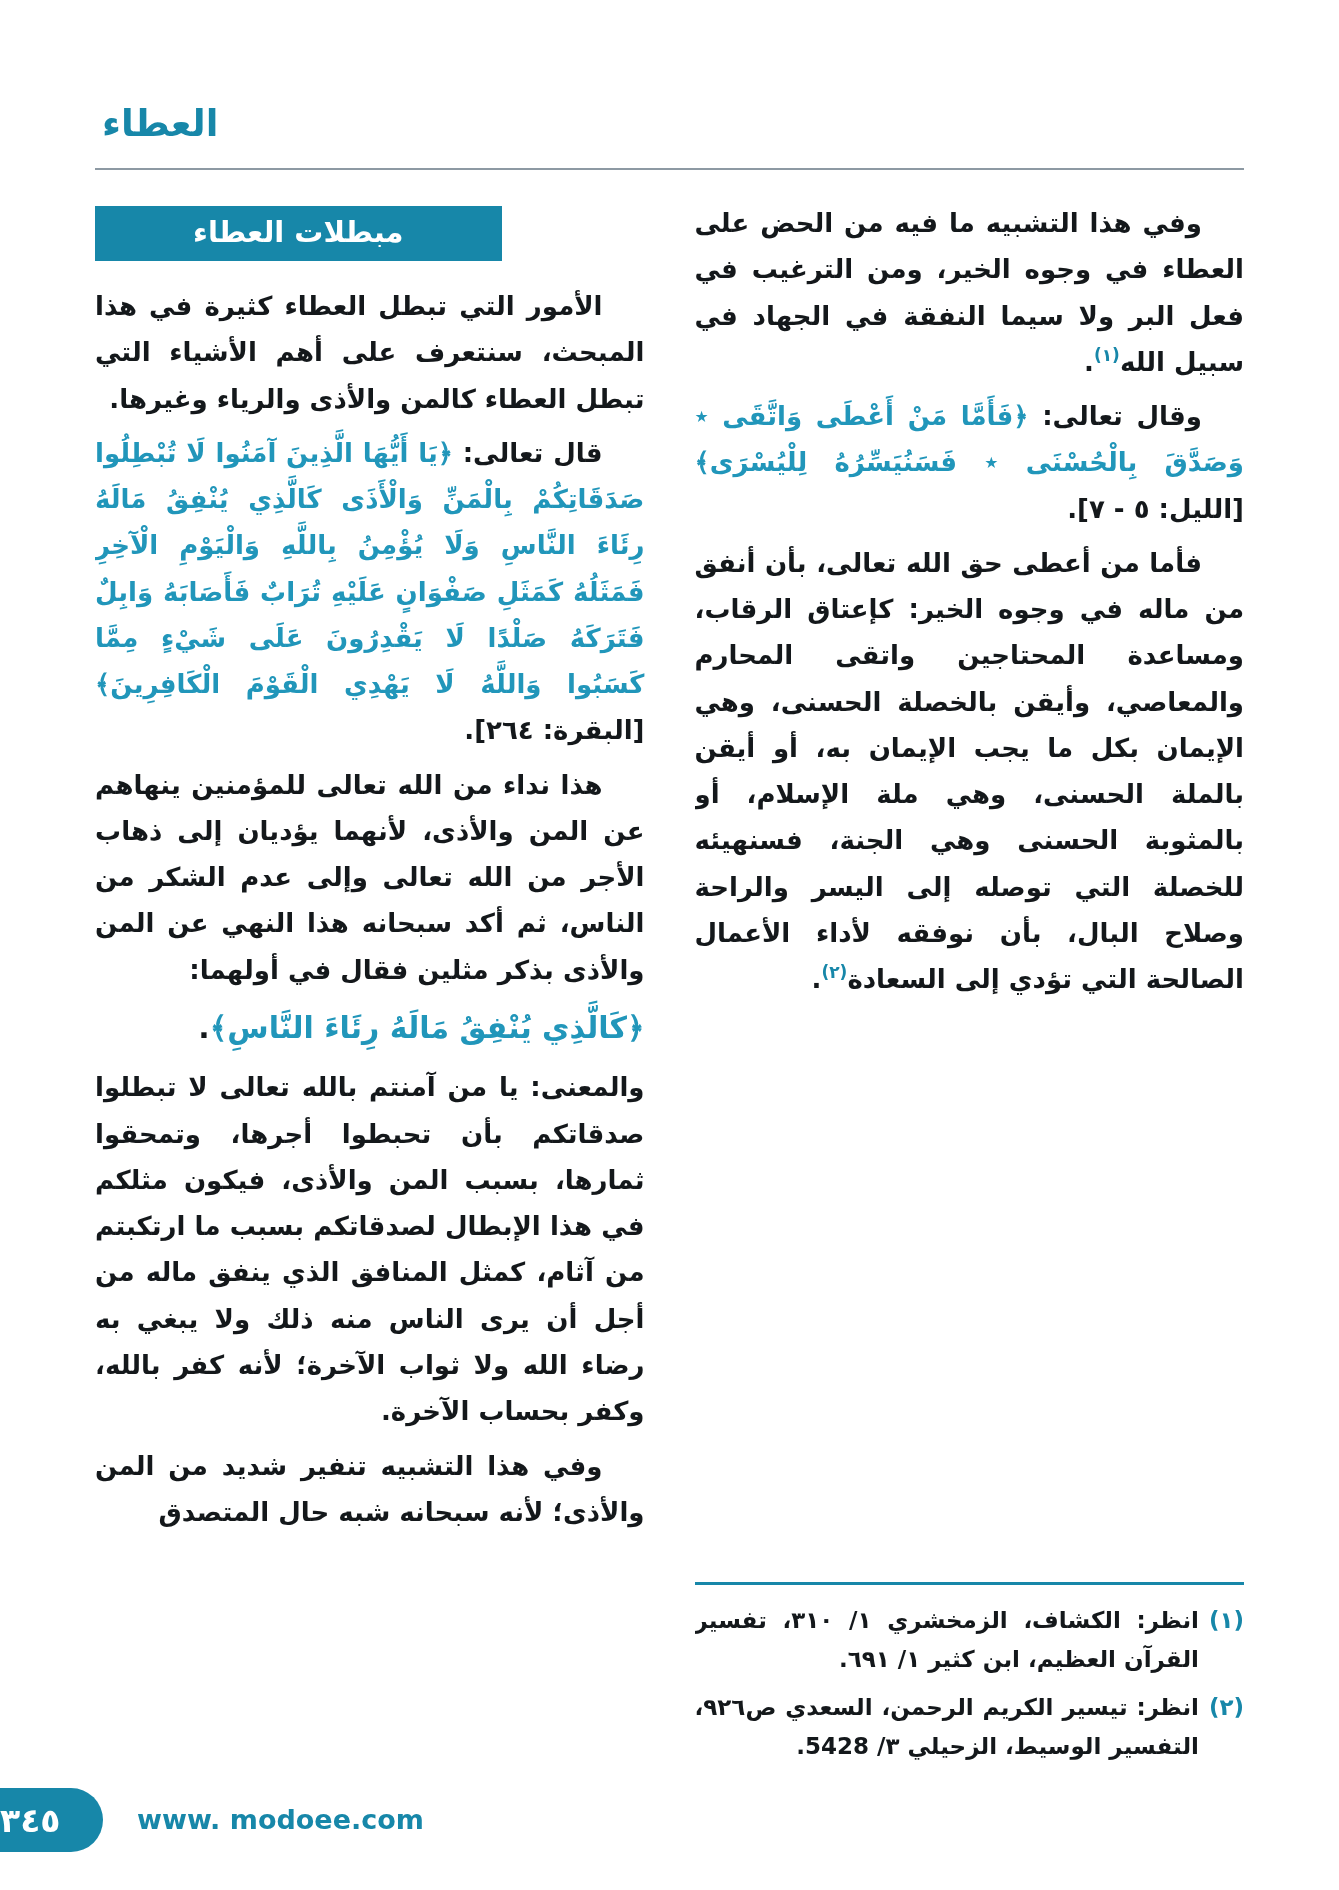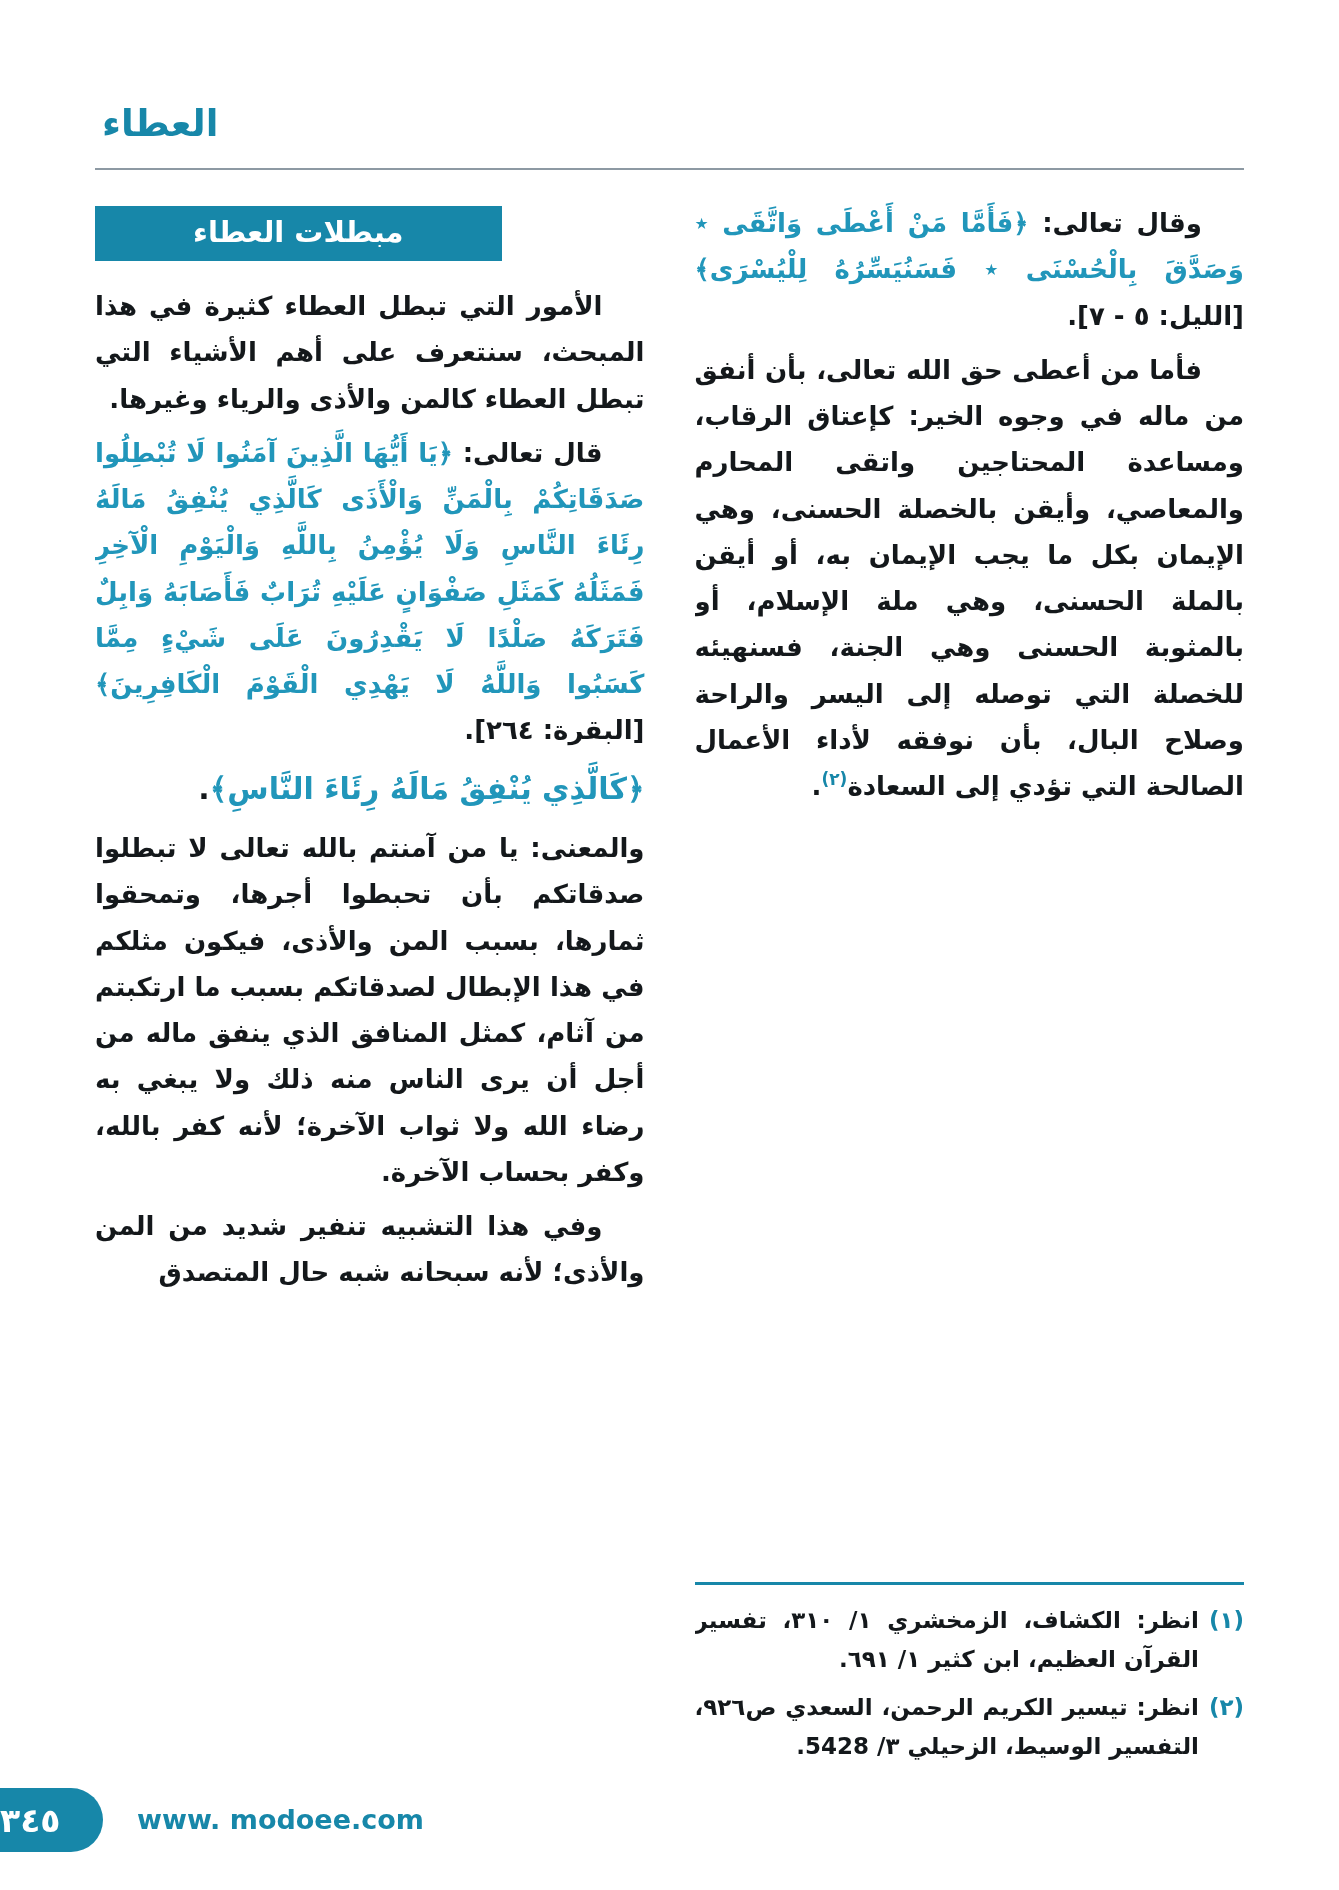--- a/index.html
+++ b/index.html
@@ -142,20 +142,21 @@
 
 <div class="page">
 
   <h1 class="header-title">العطاء</h1>
   <div class="header-rule"></div>
 
   <div class="content">
 
     <div class="col">
 
+      <p class="para indent"><span>وفي هذا التشبيه ما فيه من الحض على العطاء في وجوه الخير، ومن الترغيب في فعل البر ولا سيما النفقة في الجهاد في سبيل الله</span><sup class="fn-ref">(١)</sup><span>.</span></p>
 
       <p class="para indent"><span>وقال تعالى: </span><span class="quran">﴿فَأَمَّا مَنْ أَعْطَى وَاتَّقَى ٭ وَصَدَّقَ بِالْحُسْنَى ٭ فَسَنُيَسِّرُهُ لِلْيُسْرَى﴾</span><span> [الليل: ٥ - ٧].</span></p>
 
       <p class="para indent"><span>فأما من أعطى حق الله تعالى، بأن أنفق من ماله في وجوه الخير: كإعتاق الرقاب، ومساعدة المحتاجين واتقى المحارم والمعاصي، وأيقن بالخصلة الحسنى، وهي الإيمان بكل ما يجب الإيمان به، أو أيقن بالملة الحسنى، وهي ملة الإسلام، أو بالمثوبة الحسنى وهي الجنة، فسنهيئه للخصلة التي توصله إلى اليسر والراحة وصلاح البال، بأن نوفقه لأداء الأعمال الصالحة التي تؤدي إلى السعادة</span><sup class="fn-ref">(٢)</sup><span>.</span></p>
 
       <div class="footnotes">
         <div class="footnote-divider"></div>
         <div class="footnote">
           <span class="num">(١)</span>
           <span class="txt">انظر: الكشاف، الزمخشري ١/ ٣١٠، تفسير القرآن العظيم، ابن كثير ١/ ٦٩١.</span>
@@ -169,20 +170,21 @@
     </div>
 
     <div class="col">
 
       <div class="section-heading">مبطلات العطاء</div>
 
       <p class="para indent">الأمور التي تبطل العطاء كثيرة في هذا المبحث، سنتعرف على أهم الأشياء التي تبطل العطاء كالمن والأذى والرياء وغيرها.</p>
 
       <p class="para indent"><span>قال تعالى: </span><span class="quran">﴿يَا أَيُّهَا الَّذِينَ آمَنُوا لَا تُبْطِلُوا صَدَقَاتِكُمْ بِالْمَنِّ وَالْأَذَى كَالَّذِي يُنْفِقُ مَالَهُ رِئَاءَ النَّاسِ وَلَا يُؤْمِنُ بِاللَّهِ وَالْيَوْمِ الْآخِرِ فَمَثَلُهُ كَمَثَلِ صَفْوَانٍ عَلَيْهِ تُرَابٌ فَأَصَابَهُ وَابِلٌ فَتَرَكَهُ صَلْدًا لَا يَقْدِرُونَ عَلَى شَيْءٍ مِمَّا كَسَبُوا وَاللَّهُ لَا يَهْدِي الْقَوْمَ الْكَافِرِينَ﴾</span><span> [البقرة: ٢٦٤].</span></p>
 
+      <p class="para indent">هذا نداء من الله تعالى للمؤمنين ينهاهم عن المن والأذى، لأنهما يؤديان إلى ذهاب الأجر من الله تعالى وإلى عدم الشكر من الناس، ثم أكد سبحانه هذا النهي عن المن والأذى بذكر مثلين فقال في أولهما:</p>
 
       <p class="quran-line"><span class="quran">﴿كَالَّذِي يُنْفِقُ مَالَهُ رِئَاءَ النَّاسِ﴾</span><span>.</span></p>
 
       <p class="para">والمعنى: يا من آمنتم بالله تعالى لا تبطلوا صدقاتكم بأن تحبطوا أجرها، وتمحقوا ثمارها، بسبب المن والأذى، فيكون مثلكم في هذا الإبطال لصدقاتكم بسبب ما ارتكبتم من آثام، كمثل المنافق الذي ينفق ماله من أجل أن يرى الناس منه ذلك ولا يبغي به رضاء الله ولا ثواب الآخرة؛ لأنه كفر بالله، وكفر بحساب الآخرة.</p>
 
       <p class="para indent">وفي هذا التشبيه تنفير شديد من المن والأذى؛ لأنه سبحانه شبه حال المتصدق</p>
 
     </div>
 
   </div>

